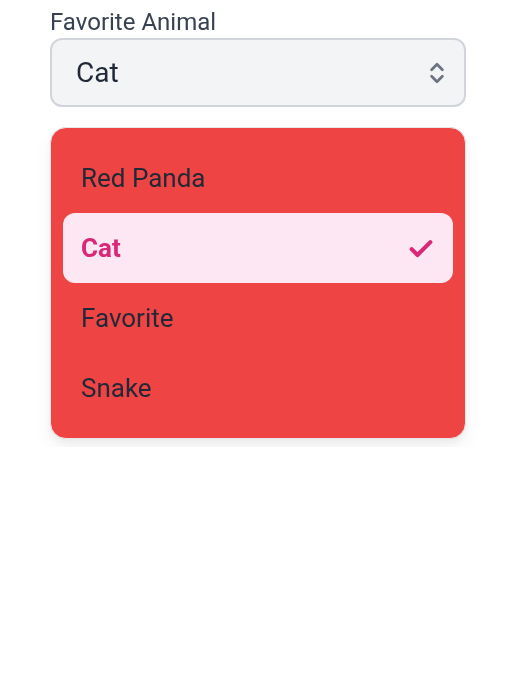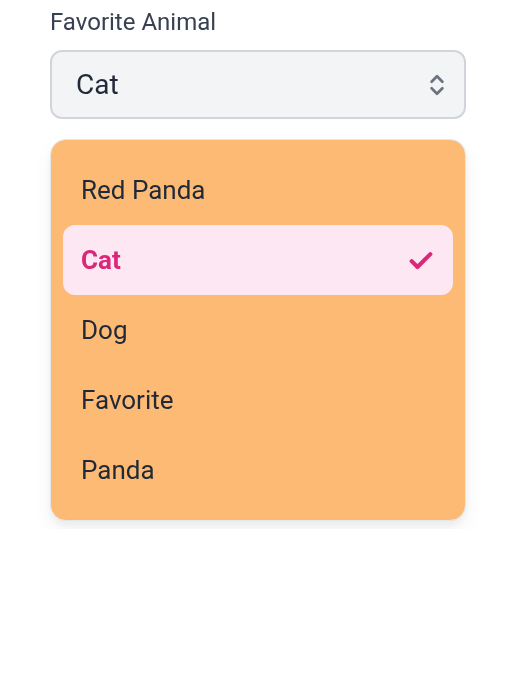--- a/index.html
+++ b/index.html
@@ -10,21 +10,21 @@
     body {
       font-family: -apple-system, BlinkMacSystemFont, "Segoe UI", Roboto, Helvetica, Arial, sans-serif;
       background: #ffffff;
       padding: 8px 50px;
       width: 516px;
     }
     .label {
       font-size: 24px;
       color: #374151;
       font-weight: 400;
-      margin-bottom: 14px;
+      margin-bottom: 2px;
       display: block;
     }
     .select-button {
       width: 100%;
       background: #f3f4f6;
       border: 2px solid #d1d5db;
       border-radius: 12px;
       padding: 16px 18px 16px 24px;
       display: flex;
       align-items: center;
@@ -46,21 +46,21 @@
       width: 18px;
       height: 12px;
       display: block;
     }
     .dropdown {
       margin-top: 20px;
       border: 1px solid #e5e7eb;
       border-radius: 16px;
       padding: 15px 12px;
       box-shadow: 0 10px 20px rgba(0,0,0,0.05), 0 4px 6px rgba(0,0,0,0.04);
-      background: #fdba74;
+      background: #ef4444;
     }
     .option {
       padding: 20px 18px;
       border-radius: 12px;
       display: flex;
       align-items: center;
       justify-content: space-between;
       cursor: pointer;
     }
     .option-text {
@@ -109,26 +109,23 @@
 
   <div class="option selected">
     <span class="option-text">Cat</span>
     <span class="check">
       <svg viewBox="0 0 24 24" fill="none" stroke="currentColor" stroke-width="3.5" stroke-linecap="round" stroke-linejoin="round">
         <polyline points="4,13 9,18 20,7"></polyline>
       </svg>
     </span>
   </div>
 
-  <div class="option">
-    <span class="option-text">Dog</span>
-  </div>
 
   <div class="option">
     <span class="option-text">Favorite</span>
   </div>
 
 
   <div class="option">
-    <span class="option-text">Panda</span>
+    <span class="option-text">Snake</span>
   </div>
 
 </div>
 
 </body></html>

